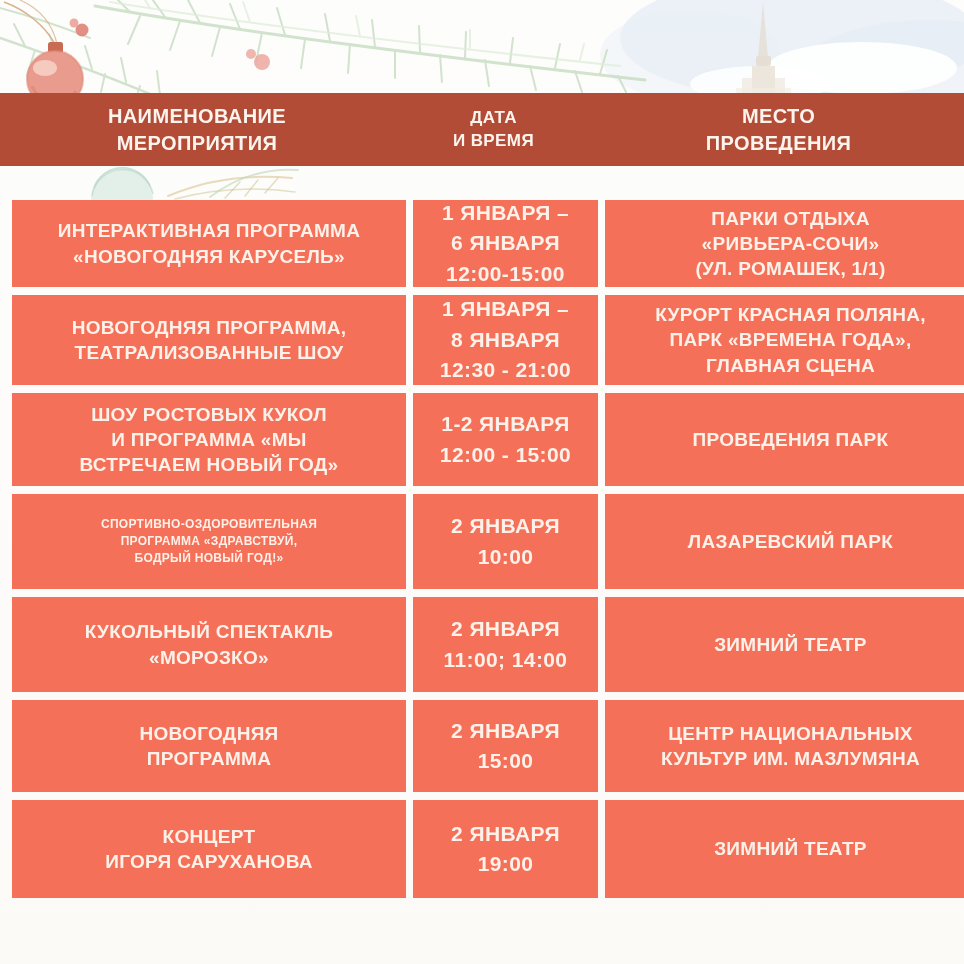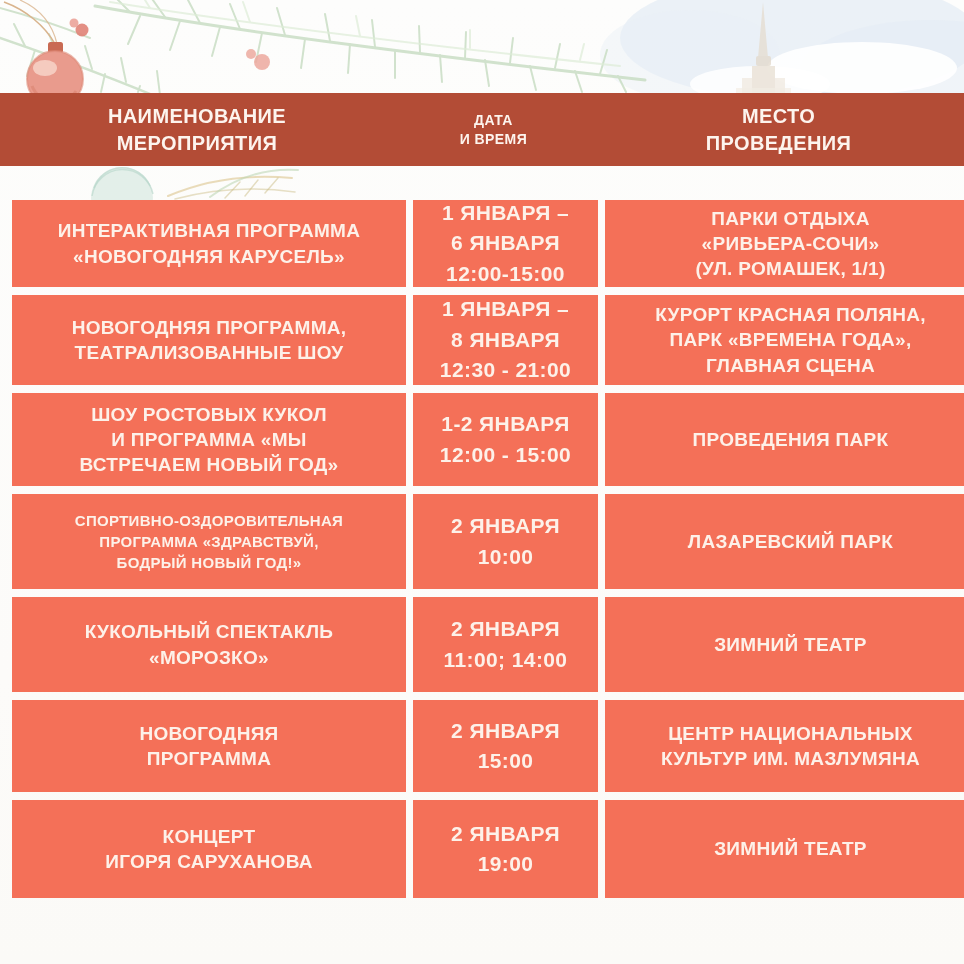--- a/index.html
+++ b/index.html
@@ -40,21 +40,21 @@
     align-items: center;
     justify-content: center;
     text-align: center;
     white-space: pre-line;
     color: #fdf4ee;
     font-weight: 700;
     font-size: 20px;
     line-height: 1.32;
     letter-spacing: 0.4px;
   }
-  .header-cell.dt-head { font-size: 14px; }
+  .header-cell.dt-head { font-size: 17px; }
   
   .rows-grid {
     position: absolute;
     top: 200px; left: 12px;
     width: 964px;
     z-index: 1;
     display: grid;
     grid-template-columns: 394px 185px 371px;
     grid-template-rows: 87px 90px 93px 95px 95px 92px 98px;
     column-gap: 7px;
@@ -73,21 +73,21 @@
     line-height: 1.33;
     letter-spacing: 0.3px;
     padding: 4px 10px;
   }
   .cell.dt {
     font-size: 21px;
     line-height: 1.45;
     letter-spacing: 0.4px;
   }
   .cell.small-text {
-    font-size: 15px;
+    font-size: 12px;
     line-height: 1.4;
   }
 </style>
 </head>
 <body>
 
 <div class="page">
 
   <svg class="decor-svg" viewBox="0 0 964 235" xmlns="http://www.w3.org/2000/svg">
 

